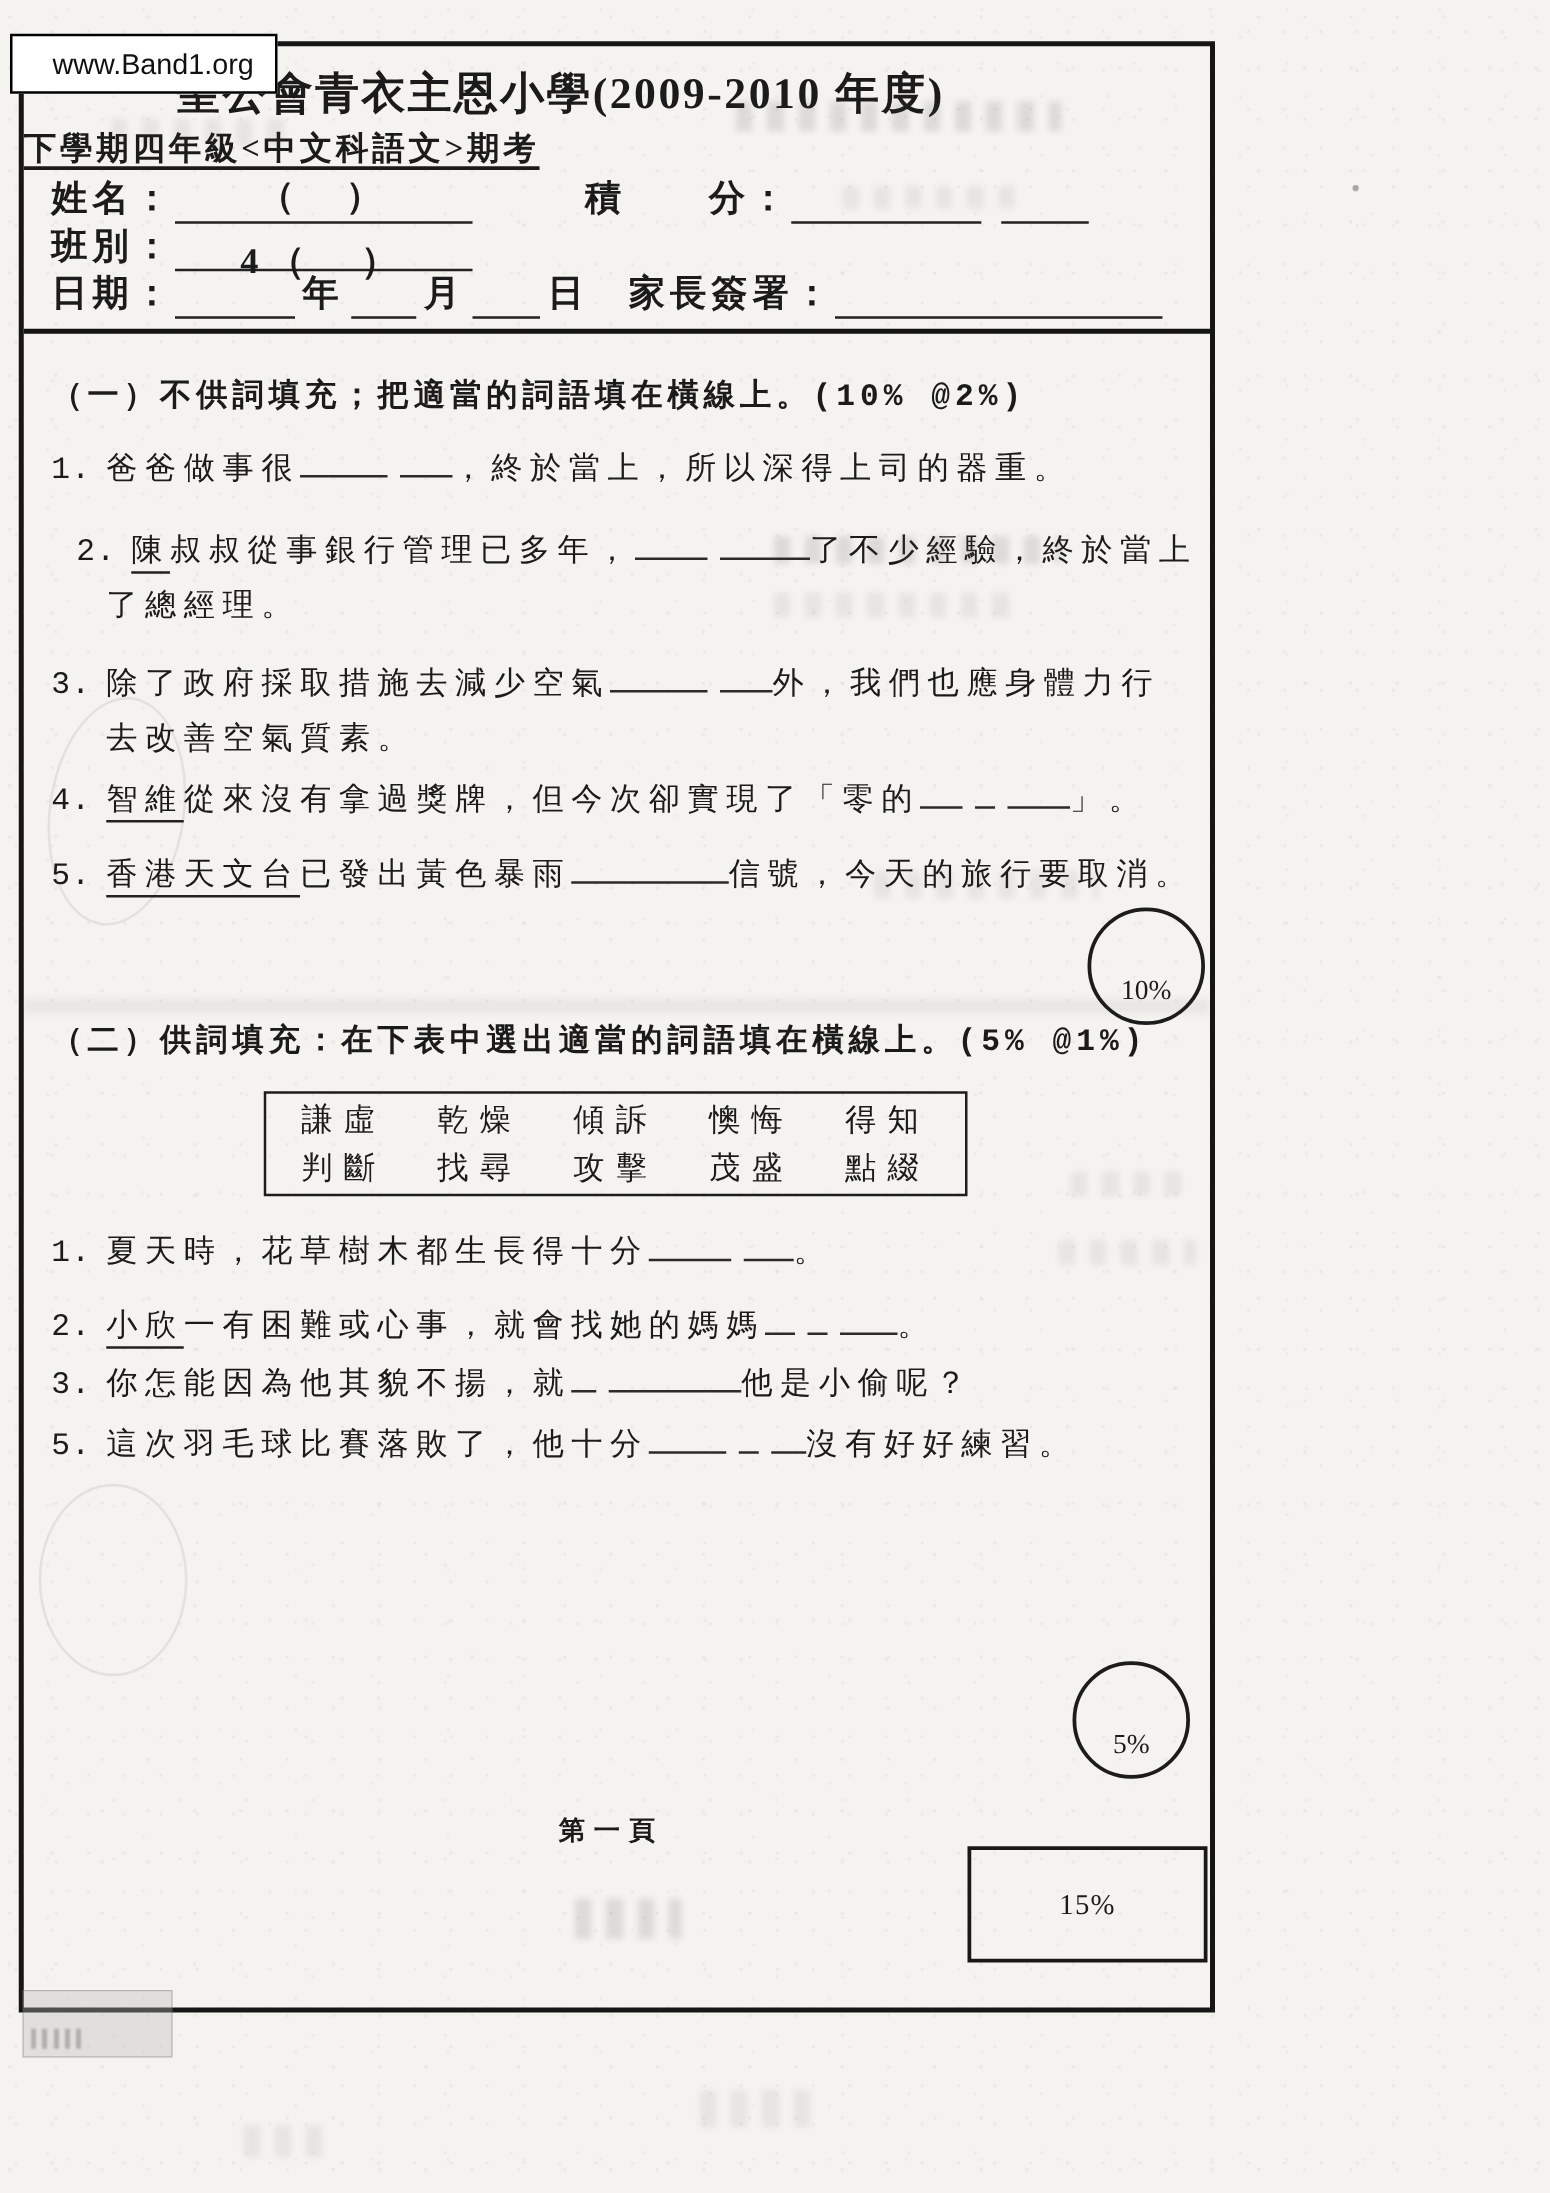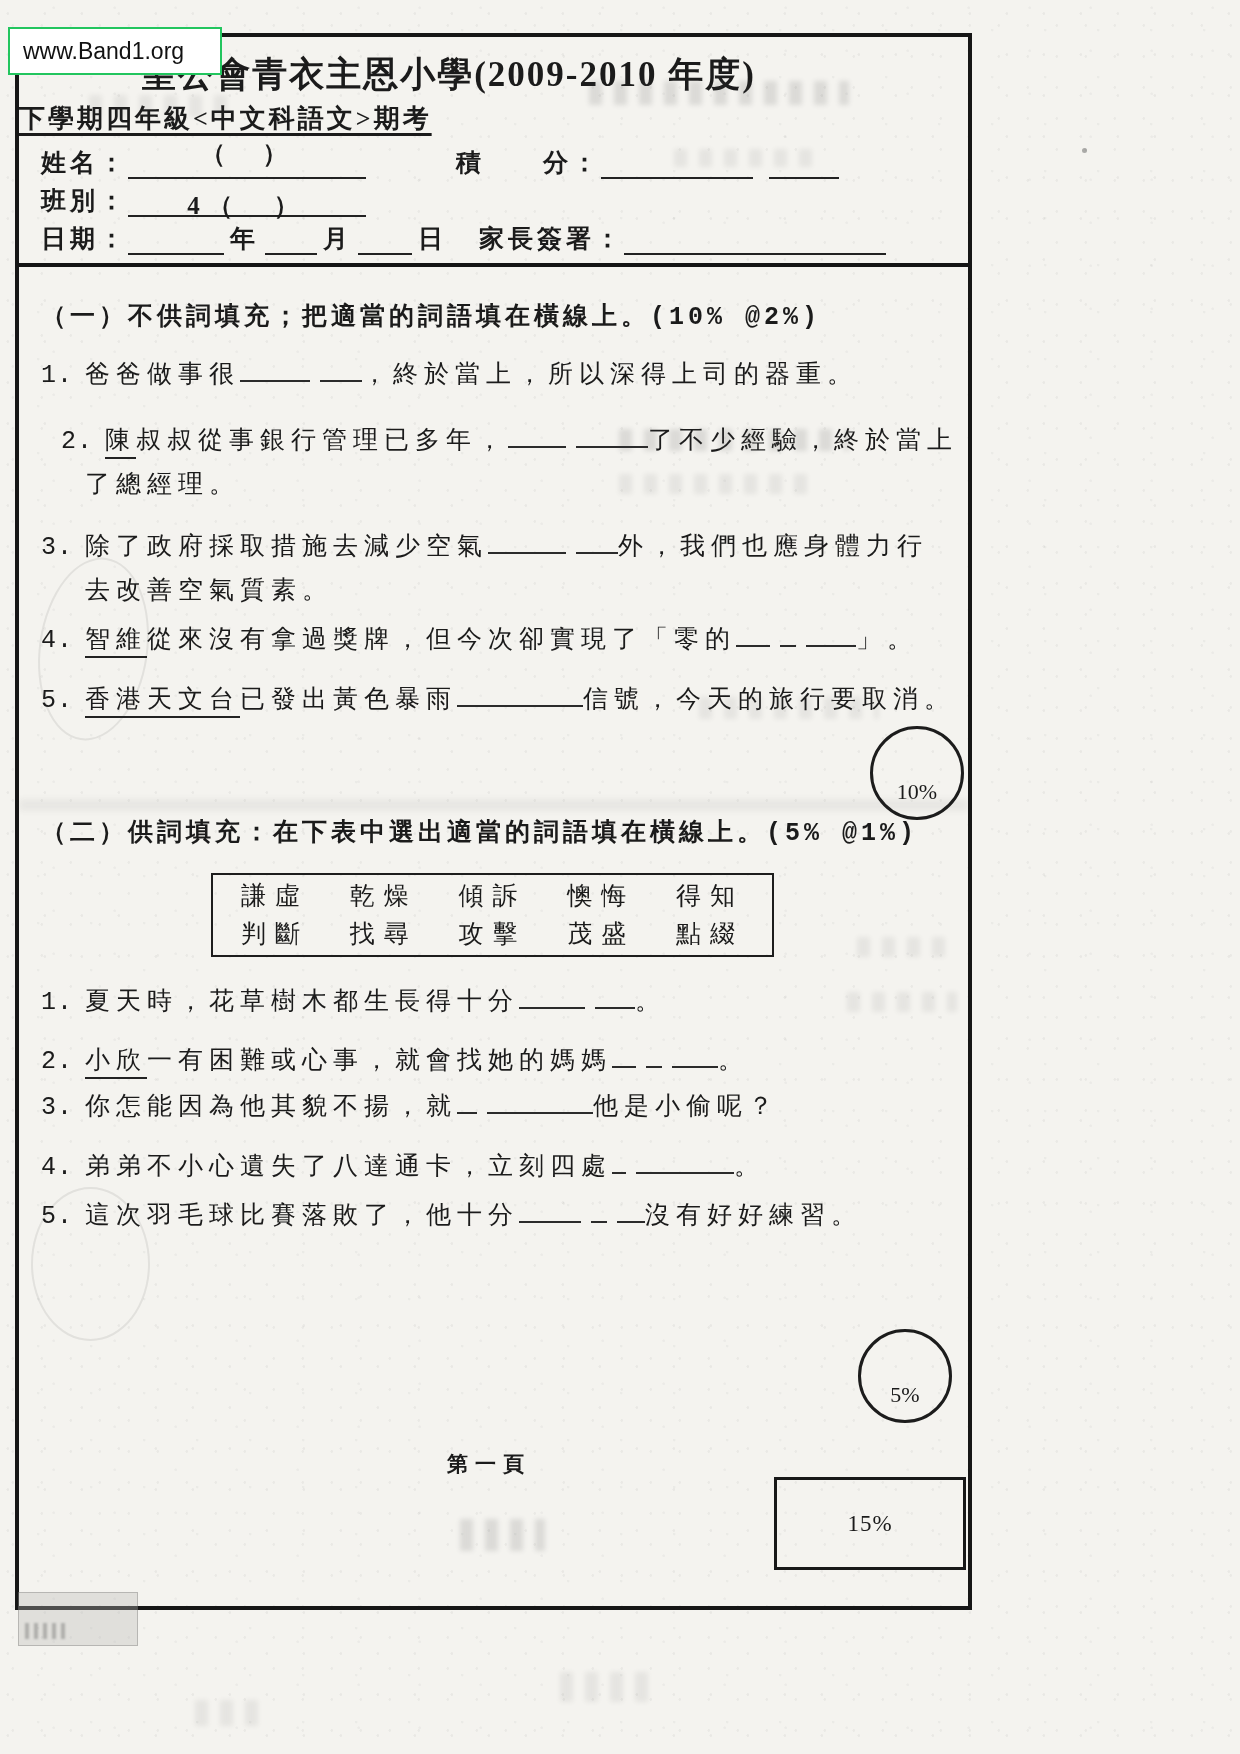--- a/index.html
+++ b/index.html
@@ -35,29 +35,29 @@
     font-size:26px;font-weight:bold;letter-spacing:3px;
     text-decoration:underline;
     text-decoration-thickness:2.5px;
     text-underline-offset:6px;
     white-space:nowrap;
   }
   .watermark{
     position:absolute;left:8px;top:27px;
     width:214px;height:48px;
     background:#ffffff;
-    border:2px solid #22c55e;
+    border:2px solid #000000;
     box-sizing:border-box;
     z-index:12;
     display:flex;align-items:center;
-    padding-left:13px;
+    padding-left:32px;
     font-family:"Liberation Sans","DejaVu Sans",sans-serif;
     font-size:23px;color:#111;
   }
-  .form-area{position:absolute;left:22px;right:22px;top:112px;font-size:25px;font-weight:bold;}
+  .form-area{position:absolute;left:22px;right:22px;top:112px;font-size:29px;font-weight:bold;}
   .form-row{display:flex;align-items:flex-end;height:30px;margin-bottom:8px;white-space:nowrap;}
   .lbl{letter-spacing:4px;}
   .uline{display:inline-block;border-bottom:2.5px solid #222;height:28px;box-sizing:border-box;text-align:center;}
   .paren-raised{position:relative;top:-14px;font-weight:bold;letter-spacing:6px;}
   .divider{position:absolute;left:0;right:0;top:226px;border-top:4.5px solid #141414;}
 
   .sec{position:absolute;left:22px;right:2px;font-family:Liberation Mono, monospace;}
   .sec-heading{font-size:25px;font-weight:bold;letter-spacing:4px;white-space:nowrap;line-height:36px;}
   .q{white-space:nowrap;}
   .q-line{font-size:25px;letter-spacing:6px;line-height:38px;white-space:nowrap;}
@@ -249,25 +249,20 @@
         <span class="q-num">2.</span><span class="uname">小欣</span><span>一有困難或心事，就會找她的媽媽</span><span class="blank"><span class="bseg" style="width:24px;"></span><span class="bseg" style="width:16px;"></span><span class="bseg" style="width:46px;"></span></span><span>。</span>
       </div>
     </div>
 
     <div class="q" style="margin-top:5px;">
       <div class="q-line">
         <span class="q-num">3.</span><span>你怎能因為他其貌不揚，就</span><span class="blank"><span class="bseg" style="width:20px;"></span><span class="bseg" style="width:106px;"></span></span><span>他是小偷呢？</span>
       </div>
     </div>
 
-    <div class="q" style="margin-top:19px;">
-      <div class="q-line">
-        <span class="q-num">4.</span><span>弟弟不小心遺失了八達通卡，立刻四處</span><span class="blank"><span class="bseg" style="width:14px;"></span><span class="bseg" style="width:98px;"></span></span><span>。</span>
-      </div>
-    </div>
 
     <div class="q" style="margin-top:8px;">
       <div class="q-line">
         <span class="q-num">5.</span><span>這次羽毛球比賽落敗了，他十分</span><span class="blank"><span class="bseg" style="width:62px;"></span><span class="bseg" style="width:16px;"></span><span class="bseg" style="width:28px;"></span></span><span>沒有好好練習。</span>
       </div>
     </div>
   </div>
 
   <div class="score-circle circle-5">
     <span>5%</span>

